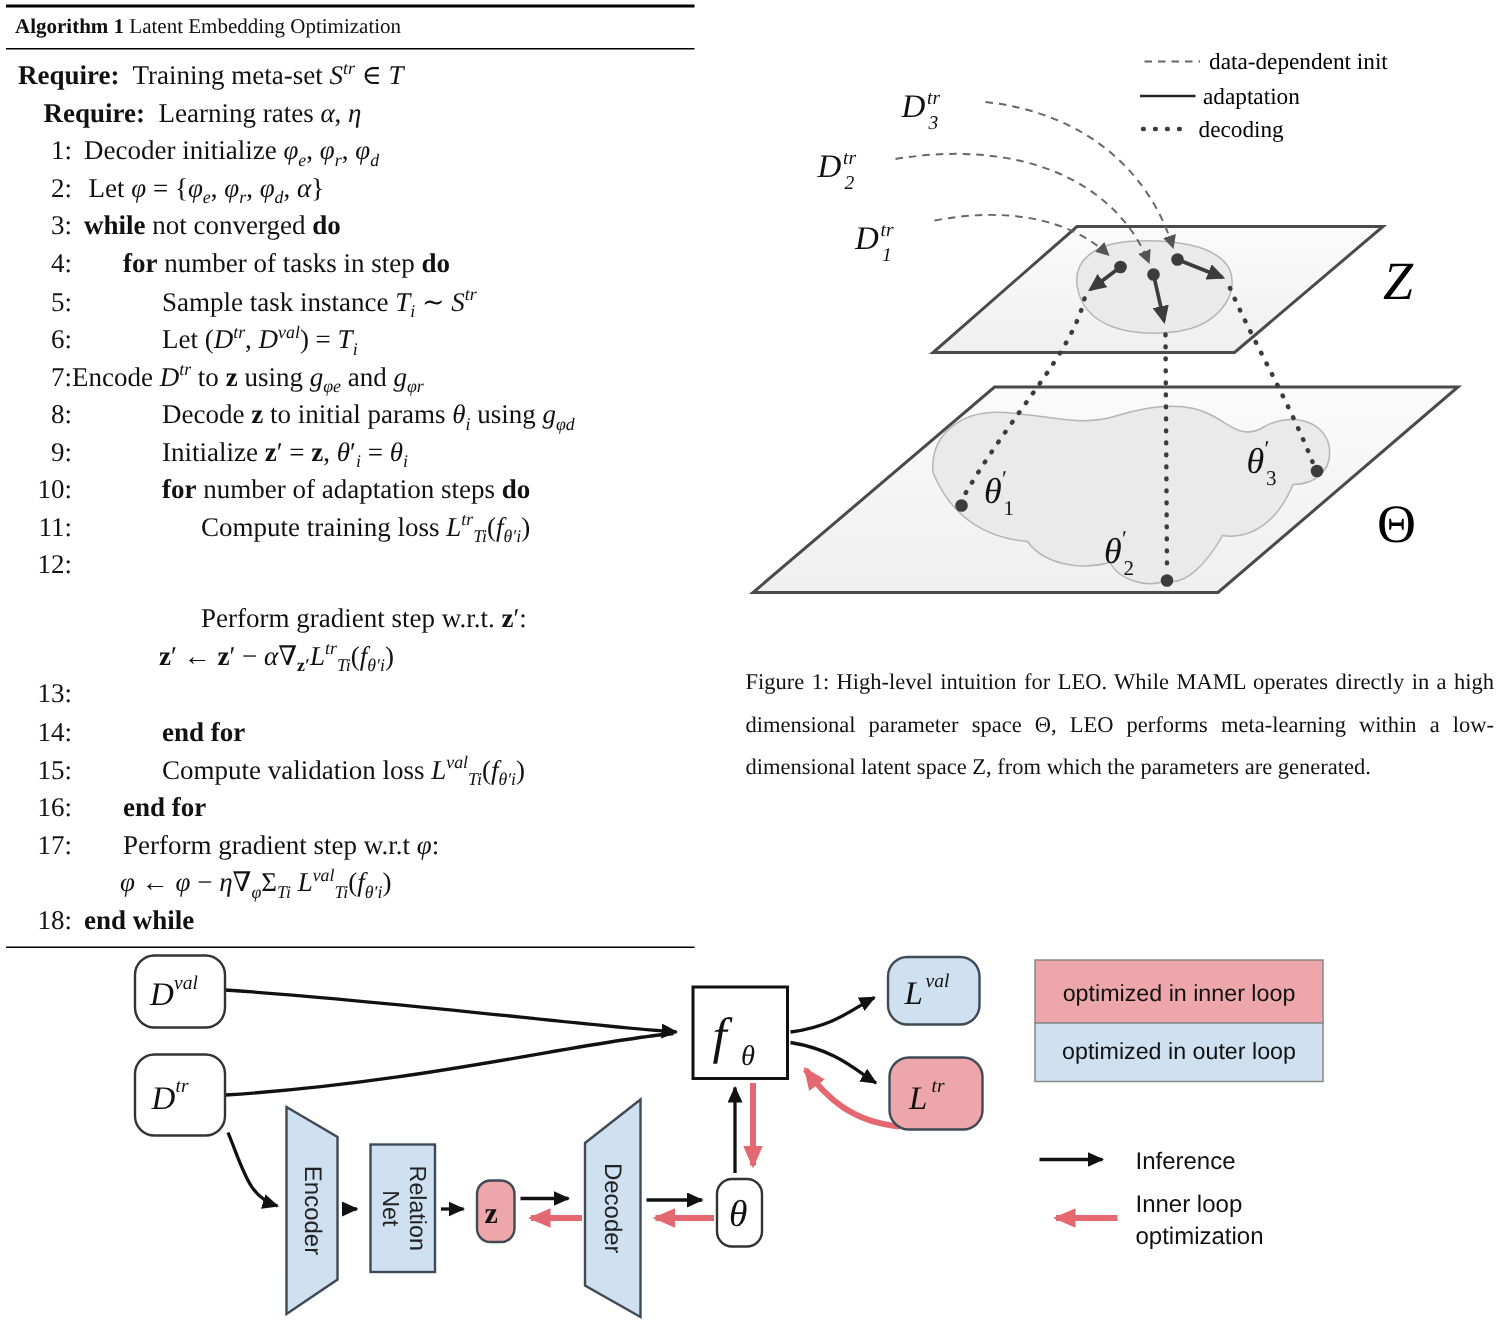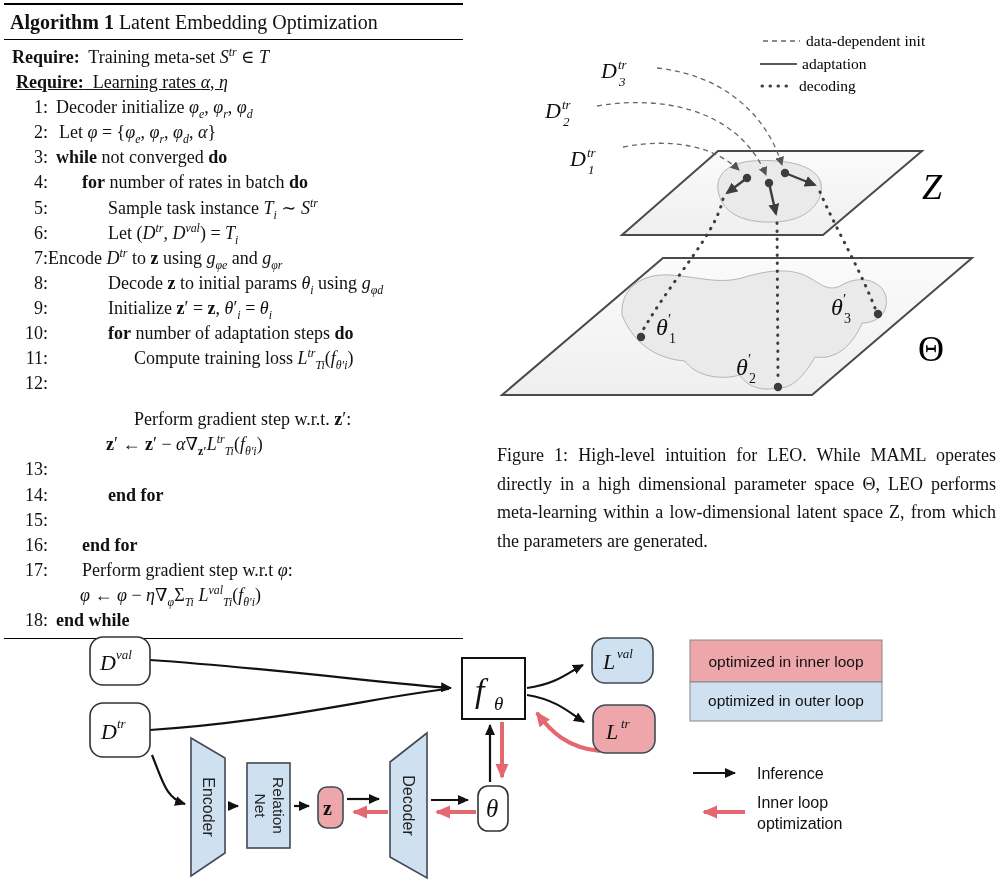--- a/index.html
+++ b/index.html
@@ -1,32 +1,32 @@
 <!DOCTYPE html>
 <html style="--box_blue: #cfe0f1; --box_pink: #eda6a9; --arrow_red: #e4686f; --node_stroke: #3f4a55;"><head>
 <meta charset="utf-8">
 <style>
   html,body{margin:0;padding:0;background:#ffffff;}
   #page{position:relative;width:1000px;height:893px;background:#fff;overflow:hidden;
         font-family:"Liberation Serif","DejaVu Serif",serif;color:#111;}
   
   #algorithm{position:absolute;left:4px;top:3px;width:459px;border-top:2.5px solid #000;}
-  #algo-title{font-size:20px;padding:6px 2px 5px 6px;border-bottom:1.6px solid #000;}
+  #algo-title{font-size:14px;padding:6px 2px 5px 6px;border-bottom:1.6px solid #000;}
   #algo-title .b{font-weight:bold;}
   #algo-lines{padding-top:5px;}
   .algo-line{display:flex;line-height:25.1px;font-size:18px;white-space:nowrap;}
   .algo-num{width:44px;flex:none;text-align:right;}
   .algo-content{white-space:nowrap;}
   .b{font-weight:bold;}
   .it{font-style:italic;}
   .sup{vertical-align:super;font-size:66%;line-height:0;}
   .sub{vertical-align:sub;font-size:66%;line-height:0;}
   #algo-bottomrule{border-top:1.6px solid #000;margin-top:5px;}
   
-  #caption{position:absolute;left:497px;top:441px;width:499px;font-size:18px;
+  #caption{position:absolute;left:497px;top:441px;width:499px;font-size:15px;
            line-height:28.6px;text-align:justify;}
   
   svg{position:absolute;}
   .fser{font-family:"Liberation Serif","DejaVu Serif",serif;}
   .fsans{font-family:"Liberation Sans","DejaVu Sans",sans-serif;}
   .bluefill{fill:var(--box_blue);}
   .pinkfill{fill:var(--box_pink);}
   .redstroke{stroke:var(--arrow_red);}
   .redfill{fill:var(--arrow_red);}
 </style>
@@ -37,37 +37,37 @@
 
   <div id="algorithm">
     <div id="algo-title">
       <span class="b">Algorithm 1</span><span> Latent Embedding Optimization</span>
     </div>
     <div id="algo-lines">
         <div class="algo-line">
           <span class="algo-content" style="margin-left: 8px;"><span class="b">Require:</span><span>&nbsp; Training meta-set </span><span class="it">S</span><span class="it sup">tr</span><span> ∈ </span><span class="it">T</span></span>
         </div>
         <div class="algo-line">
-          <span class="algo-content" style="margin-left: 12px; text-decoration: underline;"><span class="b">Require:</span><span>&nbsp; Learning rates </span><span class="it">α</span><span>, </span><span class="it">η</span></span>
+          <span class="algo-content" style="margin-left: 25px;"><span class="b">Require:</span><span>&nbsp; Learning rates </span><span class="it">α</span><span>, </span><span class="it">η</span></span>
         </div>
         <div class="algo-line">
           <span class="algo-num">1:</span>
           <span class="algo-content" style="margin-left: 8px;"><span>Decoder initialize </span><span class="it">φ</span><span class="it sub">e</span><span>, </span><span class="it">φ</span><span class="it sub">r</span><span>, </span><span class="it">φ</span><span class="it sub">d</span></span>
         </div>
         <div class="algo-line">
           <span class="algo-num">2:</span>
           <span class="algo-content" style="margin-left: 11px;"><span>Let </span><span class="it">φ</span><span> = {</span><span class="it">φ</span><span class="it sub">e</span><span>, </span><span class="it">φ</span><span class="it sub">r</span><span>, </span><span class="it">φ</span><span class="it sub">d</span><span>, </span><span class="it">α</span><span>}</span></span>
         </div>
         <div class="algo-line">
           <span class="algo-num">3:</span>
           <span class="algo-content" style="margin-left: 8px;"><span class="b">while</span><span> not converged </span><span class="b">do</span></span>
         </div>
         <div class="algo-line">
           <span class="algo-num">4:</span>
-          <span class="algo-content" style="margin-left: 34px;"><span class="b">for</span><span> number of rates in batch </span><span class="b">do</span></span>
+          <span class="algo-content" style="margin-left: 34px;"><span class="b">for</span><span> number of tasks in step </span><span class="b">do</span></span>
         </div>
         <div class="algo-line">
           <span class="algo-num">5:</span>
           <span class="algo-content" style="margin-left: 60px;"><span>Sample task instance </span><span class="it">T</span><span class="it sub">i</span><span> ∼ </span><span class="it">S</span><span class="it sup">tr</span></span>
         </div>
         <div class="algo-line">
           <span class="algo-num">6:</span>
           <span class="algo-content" style="margin-left: 60px;"><span>Let (</span><span class="it">D</span><span class="it sup">tr</span><span>, </span><span class="it">D</span><span class="it sup">val</span><span>) = </span><span class="it">T</span><span class="it sub">i</span></span>
         </div>
         <div class="algo-line">
@@ -100,20 +100,21 @@
         </div>
         <div class="algo-line">
           <span class="algo-num">13:</span>
         </div>
         <div class="algo-line">
           <span class="algo-num">14:</span>
           <span class="algo-content" style="margin-left: 60px;"><span class="b">end for</span></span>
         </div>
         <div class="algo-line">
           <span class="algo-num">15:</span>
+          <span class="algo-content" style="margin-left: 60px;"><span>Compute validation loss </span><span class="it">L</span><span class="it sup">val</span><span class="it sub">Ti</span><span>(</span><span class="it">f</span><span class="it sub">θ′i</span><span>)</span></span>
         </div>
         <div class="algo-line">
           <span class="algo-num">16:</span>
           <span class="algo-content" style="margin-left: 34px;"><span class="b">end for</span></span>
         </div>
         <div class="algo-line">
           <span class="algo-num">17:</span>
           <span class="algo-content" style="margin-left: 34px;"><span>Perform gradient step w.r.t </span><span class="it">φ</span><span>:</span></span>
         </div>
         <div class="algo-line">

